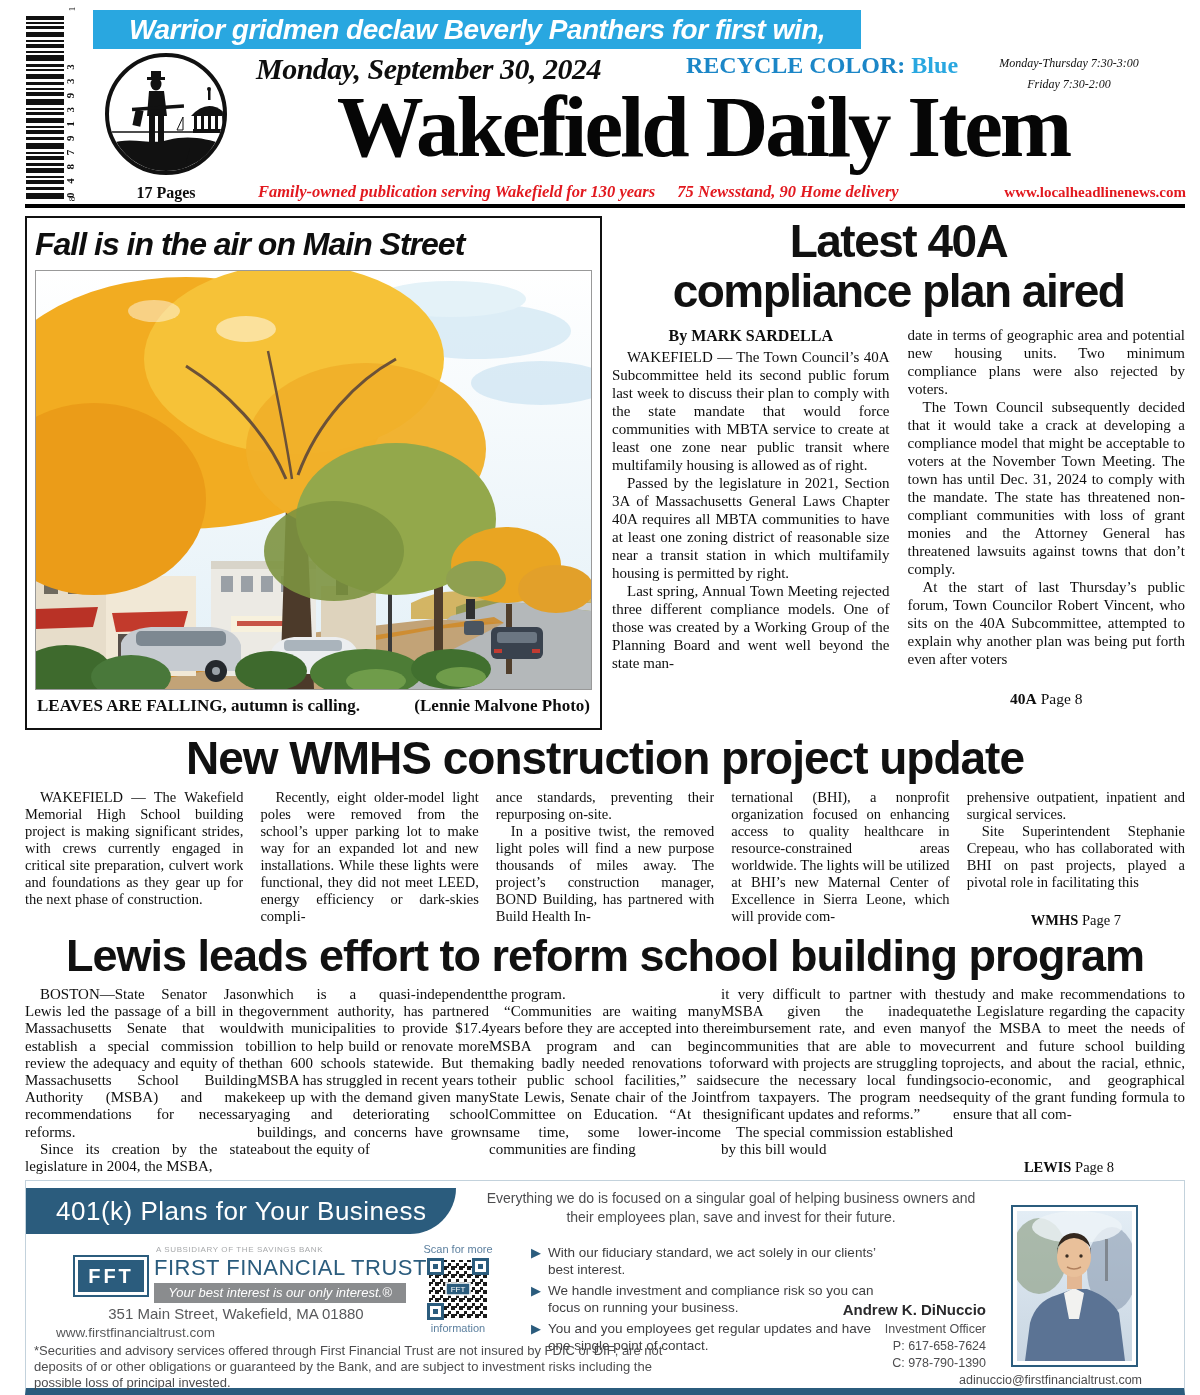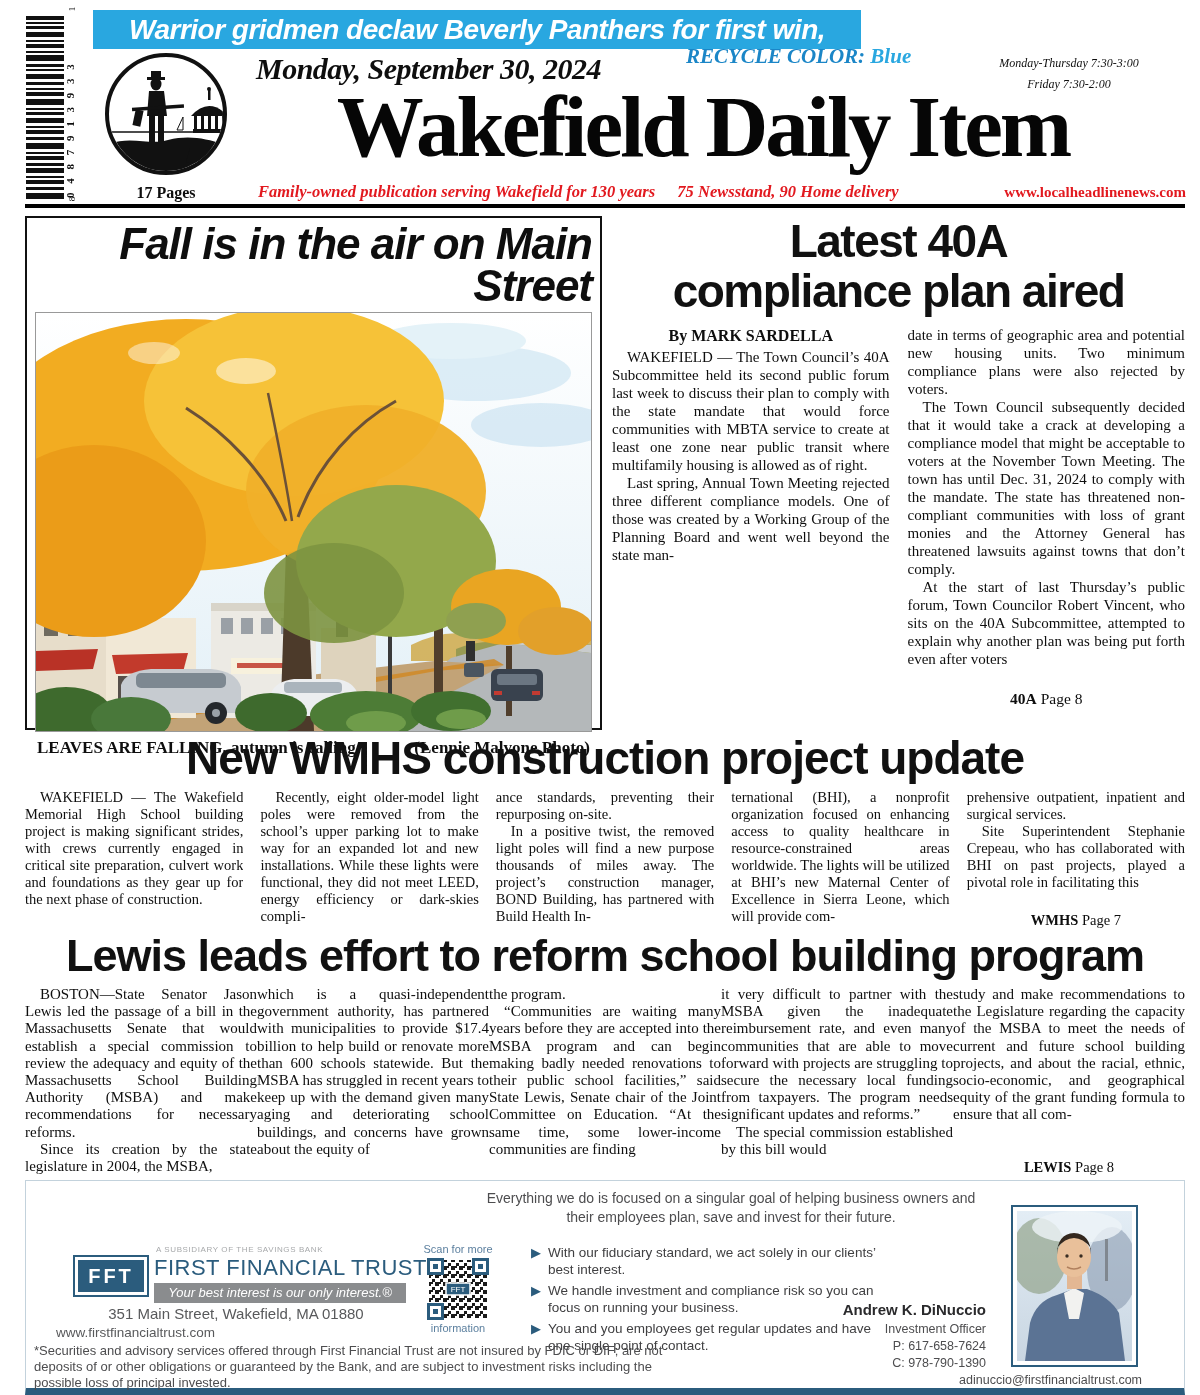--- a/index.html
+++ b/index.html
@@ -13,35 +13,35 @@
             color:#fff; font-family:"Liberation Sans",sans-serif; font-style:italic; font-weight:bold;
             font-size:28px; line-height:39px; text-align:center; letter-spacing:-0.5px; }
   .barcode { left:26px; top:16px; }
   .bcdigits { left:64px; top:198px; width:182px; font-size:11px; font-weight:bold; letter-spacing:3px;
               transform:rotate(-90deg); transform-origin:0 0; }
   .bctop { left:70px; top:4px; font-size:9px; transform:rotate(-90deg); }
   .bcbot { left:70px; top:194px; font-size:9px; transform:rotate(-90deg); }
   .logo { left:98px; top:50px; }
   .pages { left:96px; top:184px; width:140px; text-align:center; font-weight:bold; font-size:16px; }
   .mdate { left:256px; top:52px; font-weight:bold; font-style:italic; font-size:30px; letter-spacing:-0.5px; }
-  .recycle { left:686px; top:44px; font-weight:bold; font-size:21px;font-style:italic; }
+  .recycle { left:686px; top:52px; font-weight:bold; font-size:24px; }
   .recycle .lab { color:#1b86c7; }
   .recycle .val { color:#29a7e0; }
   .hours { left:950px; top:53px; width:238px; text-align:center; font-style:italic; font-size:12px; line-height:21px; }
   .title { left:252px; top:74px; width:902px; font-weight:bold; font-size:87px; line-height:106px;
            letter-spacing:-3px; white-space:nowrap; text-align:center; color:#060606; }
   .tagline { left:258px; top:182px; font-style:italic; font-weight:bold; font-size:16.5px; color:#e2191f; }
   .tagline .price { margin-left:18px; }
   .site { left:930px; top:184px; width:256px; text-align:right; font-weight:bold; font-size:15px; color:#e2191f; }
   .toprule { left:25px; top:204px; width:1160px; height:4px; background:#000; }
 
   
   .photobox { left:25px; top:216px; width:577px; height:514px; border:2px solid #111; background:#fff; }
   .ph-head { padding:5px 8px 0; font-family:"Liberation Sans",sans-serif; font-style:italic; font-weight:bold;
-             font-size:44px; line-height:42px; letter-spacing:-1px;text-align:right; }
+             font-size:32px; line-height:42px; letter-spacing:-1px; }
   .ph-img { margin:5px auto 0; width:557px; height:420px; border:1px solid #999; overflow:hidden; }
   .ph-cap { display:flex; justify-content:space-between; padding:6px 10px 0; font-weight:bold; font-size:17px; }
 
   
   .story h2 { text-align:center; font-family:"Liberation Sans",sans-serif; font-weight:bold; color:#111; }
   .cols { display:flex; }
   .col { flex:1; position:relative; overflow:hidden; text-align:justify; }
   .col p { text-indent:15px; }
   .col p.cont { text-indent:0; }
   .byline { text-align:center; font-weight:bold; font-size:16px; line-height:20px; margin-bottom:2px; text-indent:0 !important; }
@@ -286,20 +286,21 @@
       <span>(Lennie Malvone Photo)</span>
     </div>
   </div>
 
   <div class="abs story s40a">
     <h2><span>Latest 40A</span><br><span>compliance plan aired</span></h2>
     <div class="cols">
       <div class="col">
         <div class="byline">By MARK SARDELLA</div>
         <p>WAKEFIELD — The Town Council’s 40A Subcommittee held its second public forum last week to discuss their plan to comply with the state mandate that would force communities with MBTA service to create at least one zone near public transit where multifamily housing is allowed as of right.</p>
+        <p>Passed by the legislature in 2021, Section 3A of Massachusetts General Laws Chapter 40A requires all MBTA communities to have at least one zoning district of reasonable size near a transit station in which multifamily housing is permitted by right.</p>
         <p>Last spring, Annual Town Meeting rejected three different compliance models. One of those was created by a Working Group of the Planning Board and went well beyond the state man-</p>
       </div>
       <div class="col">
         <p class="cont">date in terms of geographic area and potential new housing units. Two minimum compliance plans were also rejected by voters.</p>
         <p>The Town Council subsequently decided that it would take a crack at developing a compliance model that might be acceptable to voters at the November Town Meeting. The town has until Dec. 31, 2024 to comply with the mandate. The state has threatened non-compliant communities with loss of grant monies and the Attorney General has threatened lawsuits against towns that don’t comply.</p>
         <p>At the start of last Thursday’s public forum, Town Councilor Robert Vincent, who sits on the 40A Subcommittee, attempted to explain why another plan was being put forth even after voters</p>
         <div class="jump"><b>40A</b><span> Page 8</span></div>
       </div>
     </div>
   </div>
@@ -347,20 +348,21 @@
         <p>The special commission established by this bill would</p>
       </div>
       <div class="col">
         <p class="cont">study and make recommendations to the Legislature regarding the capacity of the MSBA to meet the needs of current and future school building projects, and about the racial, ethnic, socio-economic, and geographical equity of the grant funding formula to ensure that all com-</p>
         <div class="jump"><b>LEWIS</b><span> Page 8</span></div>
       </div>
     </div>
   </div>
 
   <div class="abs ad">
+    <div class="abs ad-banner">401(k) Plans for Your Business</div>
     <div class="abs ad-mission">Everything we do is focused on a singular goal of helping business owners and their employees plan, save and invest for their future.</div>
 
     <div class="abs fft-box">
       <div class="inner">FFT</div>
     </div>
     <div class="abs fft-col">
       <div class="subsid">A SUBSIDIARY OF THE SAVINGS BANK</div>
       <div class="fftname">FIRST FINANCIAL TRUST</div>
       <div class="slogan">Your best interest is our only interest.®</div>
     </div>

